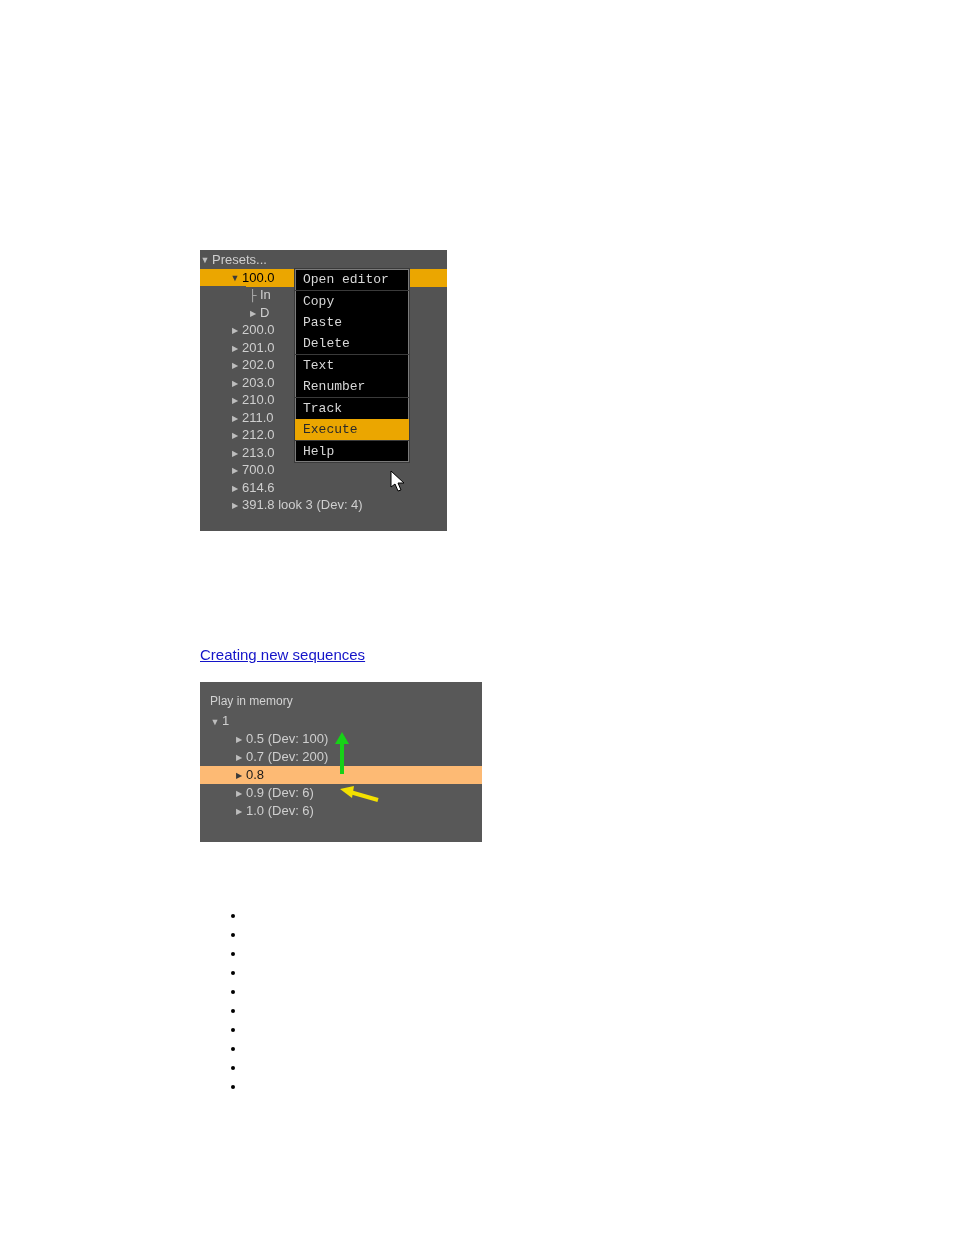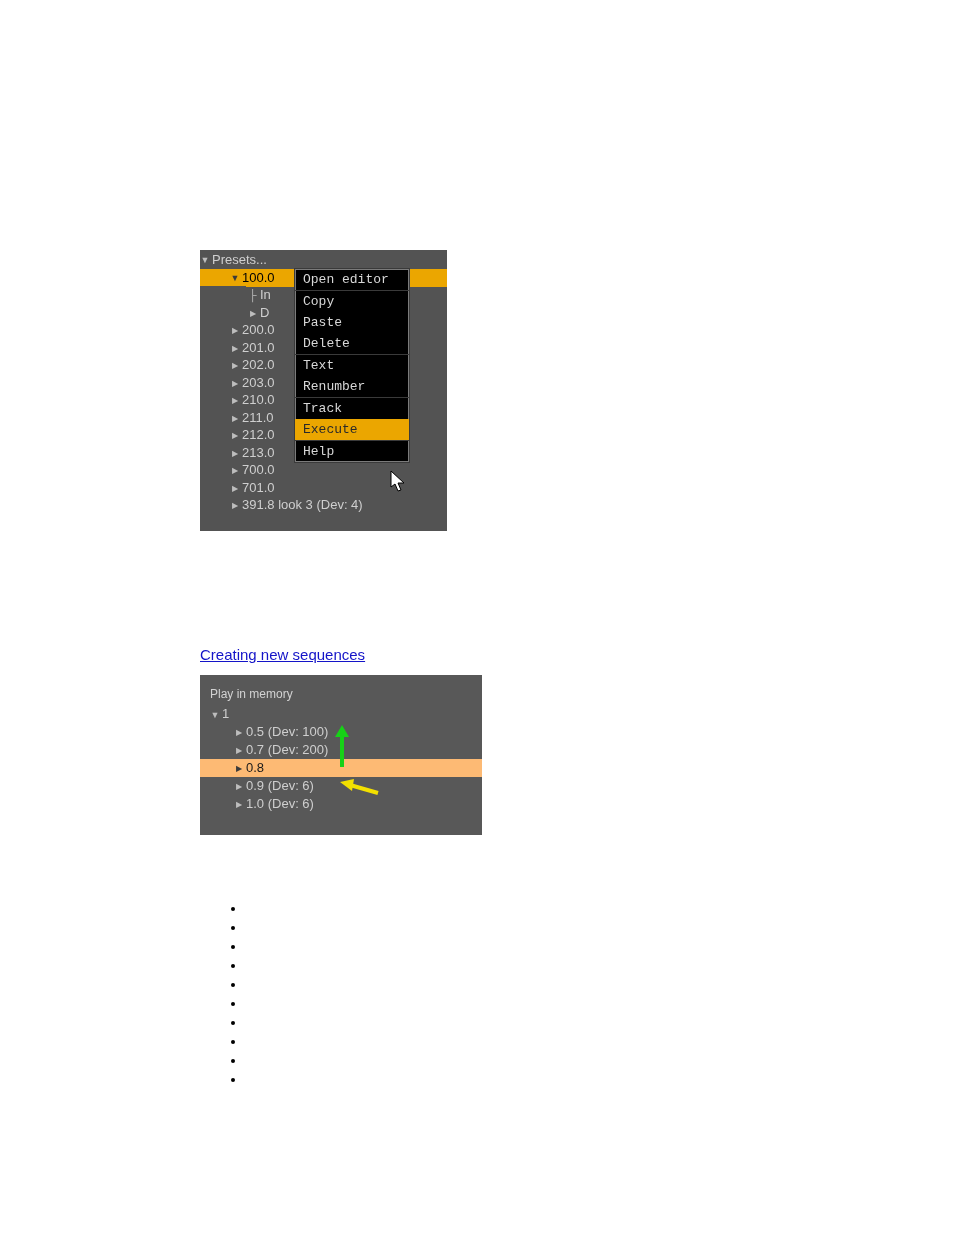--- a/index.html
+++ b/index.html
@@ -97,21 +97,21 @@
     z-index: 6;
   }
 
   
   .link {
     color: #1414c8;
     text-decoration: underline;
     cursor: pointer;
     margin-left: 200px;
     margin-top: 115px;
-    margin-bottom: 12px;
+    margin-bottom: 19px;
     font-size: 15px;
   }
 
   
   .shot2 {
     position: relative;
     margin-left: 200px;
     margin-top: 3px;
     width: 282px;
     height: 160px;
@@ -226,21 +226,21 @@
       <div class="row lvl">
           <span class="arrow-right"></span>
           <span>213.0</span>
         </div>
       <div class="row lvl">
           <span class="arrow-right"></span>
           <span>700.0</span>
         </div>
       <div class="row lvl">
           <span class="arrow-right"></span>
-          <span>701.0</span>
+          <span>614.6</span>
         </div>
       <div class="row lvl">
           <span class="arrow-right"></span>
           <span>391.8 look 3 (Dev: 4)</span>
         </div>
     </div>
 
     <div class="ctxmenu">
       <div class="mitem">Open editor</div>
       <div class="msep"></div>

